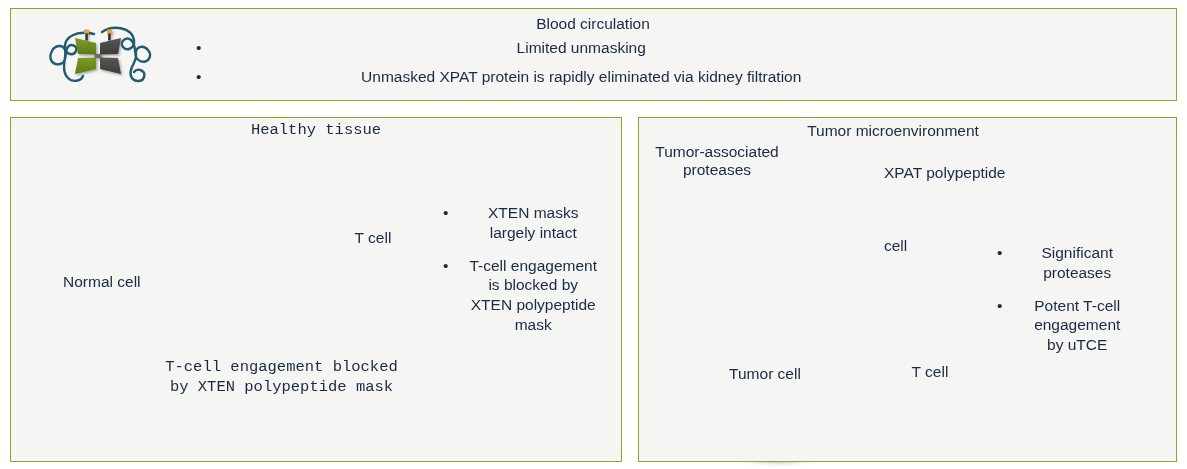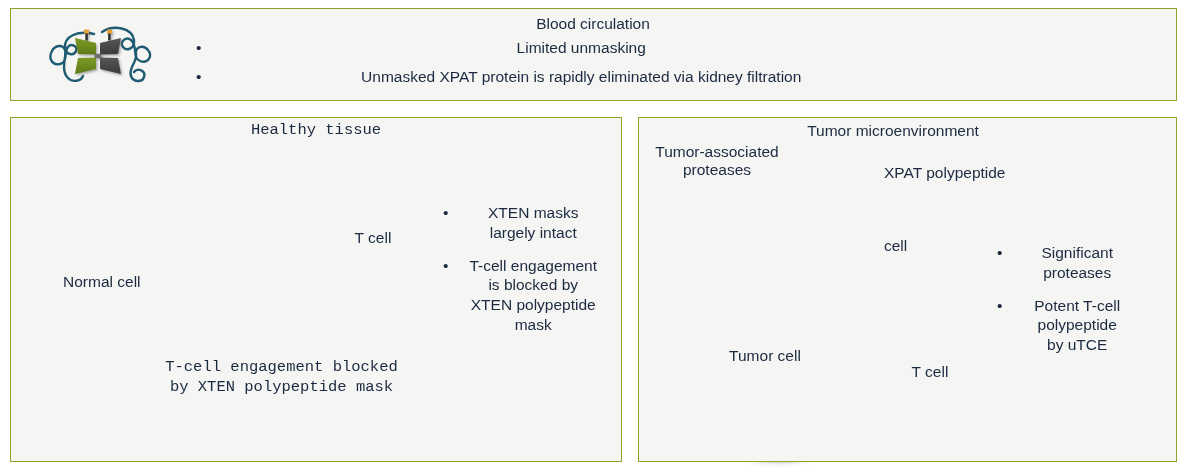--- a/index.html
+++ b/index.html
@@ -347,31 +347,31 @@
 
   <div class="txt panel-title" style="left:758px; top:121px; width:270px;">Tumor microenvironment</div>
 
   <div class="label" style="left:641px; top:143px; width:152px; text-align:center;">Tumor-associated
 proteases</div>
 
   <div class="label" style="left:884px; top:164px; width:160px;">XPAT polypeptide</div>
 
   <div class="label" style="left:884px; top:237px; width:70px;">cell</div>
 
-  <div class="txt" style="left:710px; top:346px; width:110px; font-size:15.5px; text-align:center;">Tumor cell</div>
+  <div class="txt" style="left:710px; top:364px; width:110px; font-size:15.5px; text-align:center;">Tumor cell</div>
 
   <div class="txt" style="left:902px; top:362px; width:56px; font-size:15.5px; text-align:center;">T cell</div>
 
   <div class="bullet-list" style="left:997px; top:243px; width:150px;">
     <div class="bullet-row" style="margin-bottom:13px;">
       <span class="bullet-dot">•</span>
       <span class="bullet-text">Significant
 proteases</span>
     </div>
     <div class="bullet-row" style="margin-bottom:0;">
       <span class="bullet-dot">•</span>
       <span class="bullet-text">Potent T-cell
-polypeptide
+engagement
 by uTCE</span>
     </div>
   </div>
 
 </div>
 
 </body></html>

